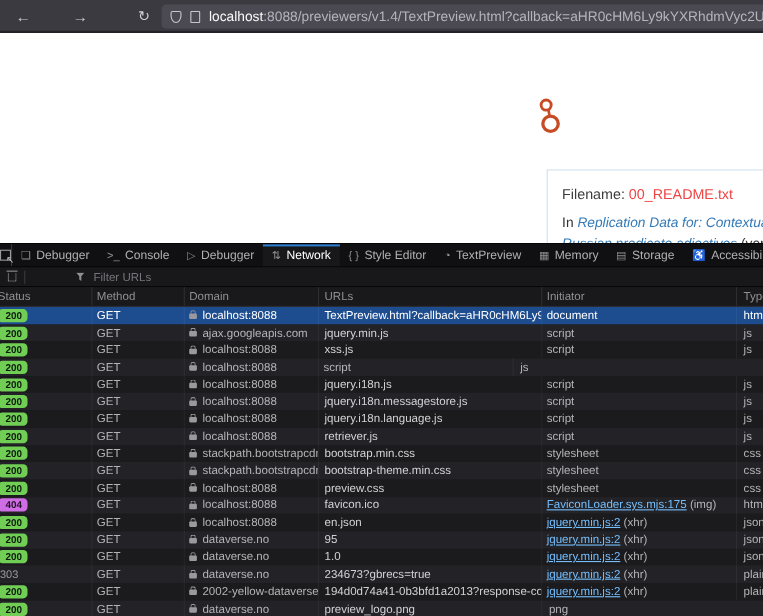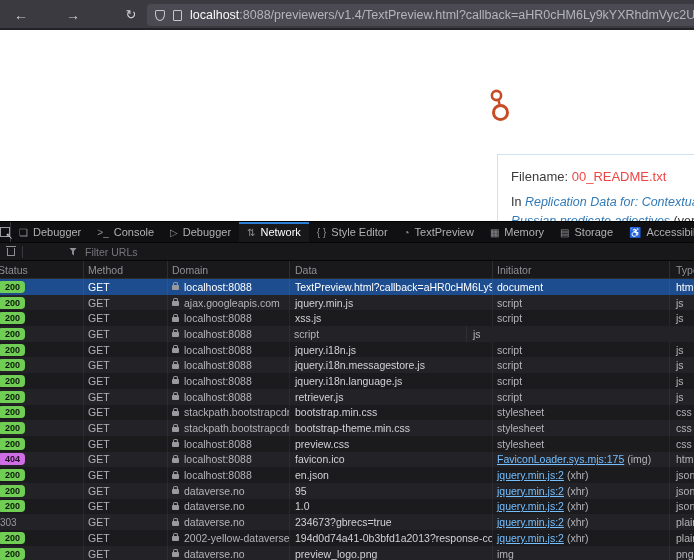--- a/index.html
+++ b/index.html
@@ -178,21 +178,21 @@
     </div>
     <span class="fb-sep"></span>
     <span class="funnel"></span>
     <span class="filter-text">Filter URLs</span>
   </div>
   <div class="grid">
     <div class="hdr">
         <div class="cell c-status" style="padding-left: 4px;">Status</div>
         <div class="cell c-method">Method</div>
         <div class="cell c-domain">Domain</div>
-        <div class="cell c-file">Data</div>
+        <div class="cell c-file">URLs</div>
         <div class="cell c-init">Initiator</div>
         <div class="cell c-type">Type</div>
       </div>
     <div>
         <div class="req-row selected">
           <div class="cell c-status">
             <span class="badge">200</span>
           </div>
           <div class="cell c-method">GET</div>
           <div class="cell c-domain">
@@ -487,20 +487,17 @@
             <span class="badge">200</span>
           </div>
           <div class="cell c-method">GET</div>
           <div class="cell c-domain">
             <span class="lock"></span>
             <span>dataverse.no</span>
           </div>
           <div class="cell c-file">
             <span class="file-txt">preview_logo.png</span>
           </div>
-          <div class="cell c-init">
-            <span>img</span>
-          </div>
           <div class="cell c-type">png</div>
         </div>
       </div>
   </div>
 </div>
 
 </body></html>

